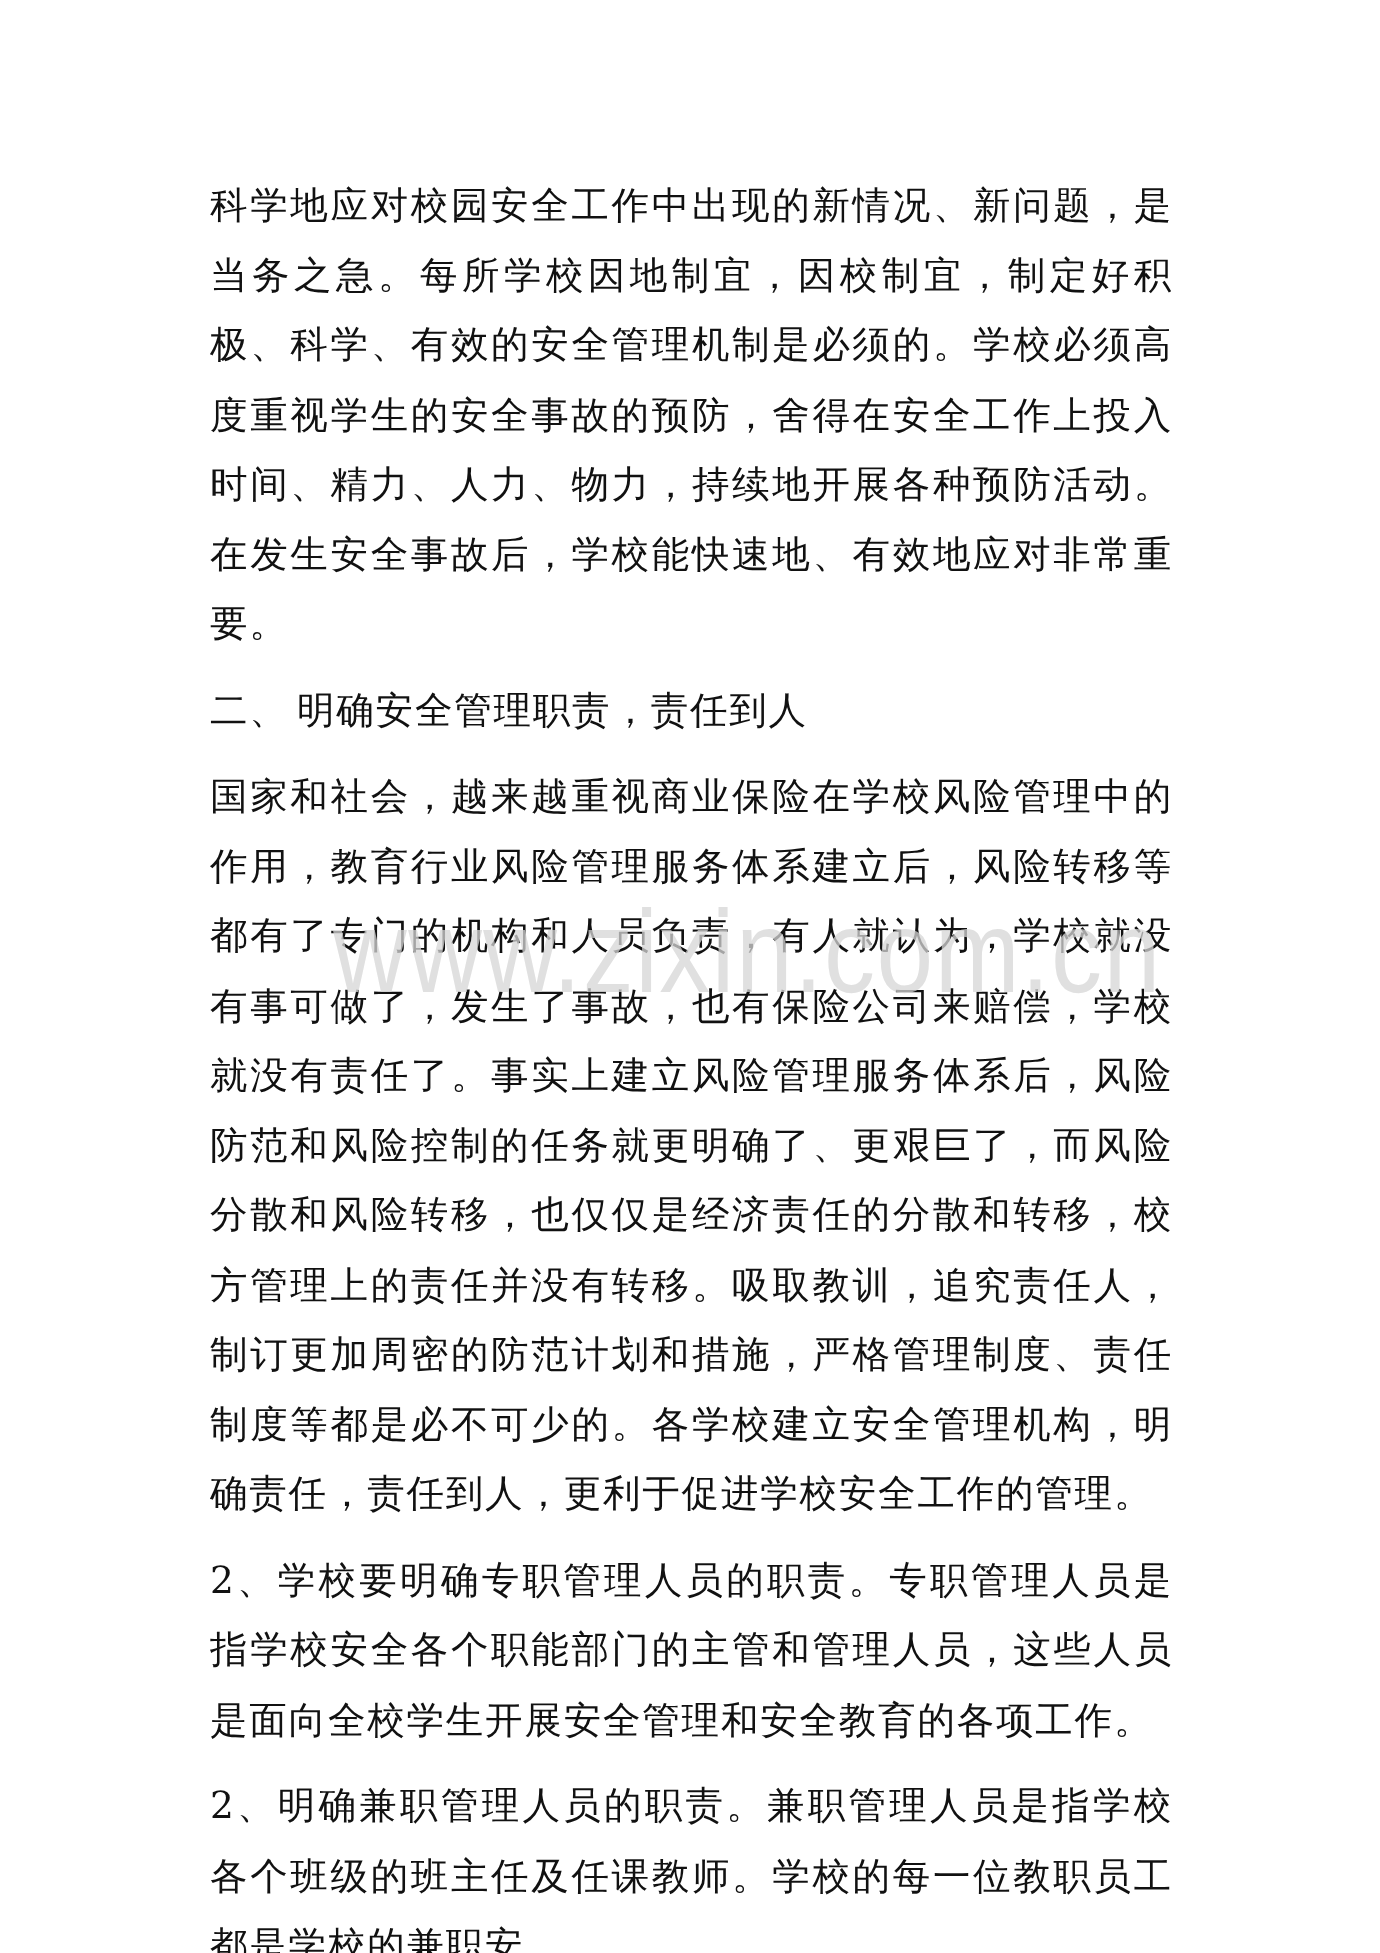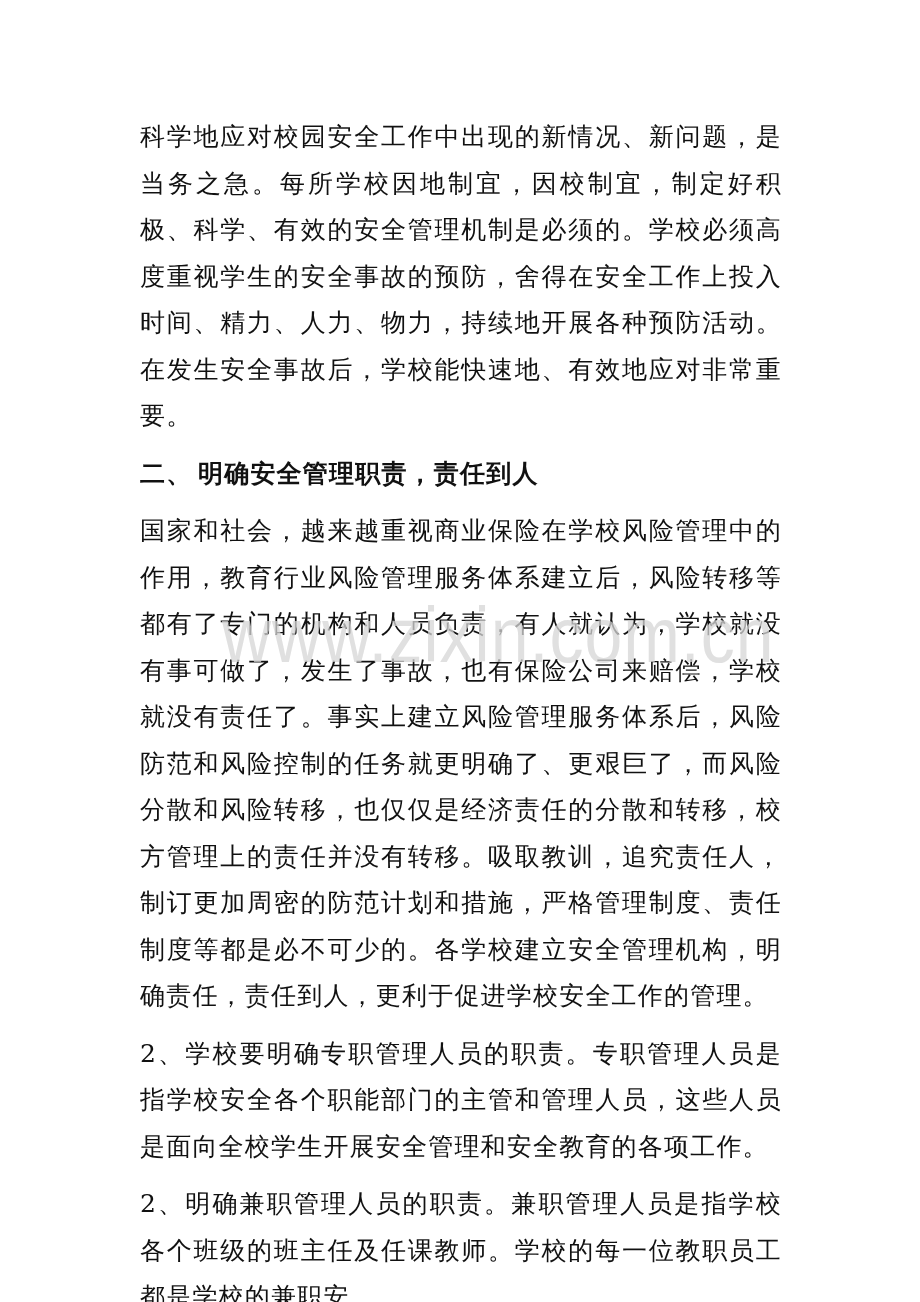--- a/index.html
+++ b/index.html
@@ -31,21 +31,21 @@
     .para {
       margin: 0 0 11px 0;
       font-size: 25px;
       line-height: 46.5px;
       letter-spacing: 1.2px;
       text-align: justify;
       text-justify: inter-character;
       word-break: break-all;
     }
     .heading {
-      font-weight: bold;
+      font-weight: normal;
       font-family: "DejaVu Sans", "Liberation Sans", sans-serif;
     }
     .heading .num {
       display: inline-block;
       width: 58px;
     }
     .watermark {
       position: absolute;
       left: 222px;
       top: 590px;

